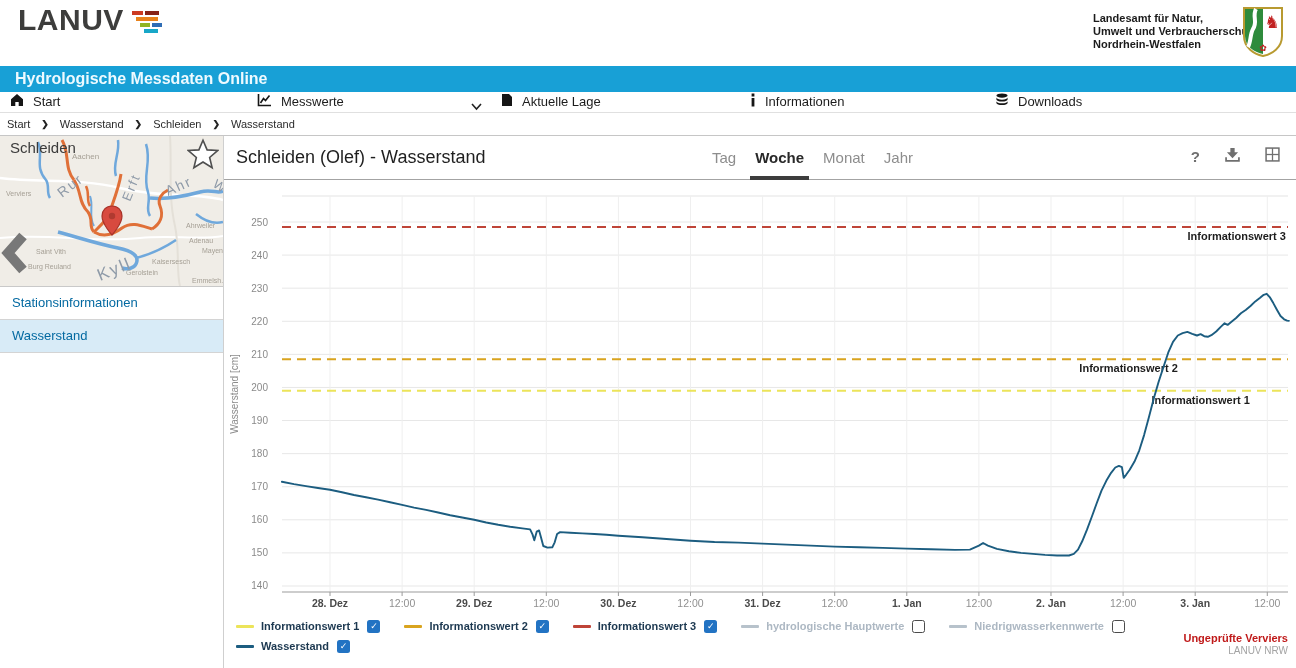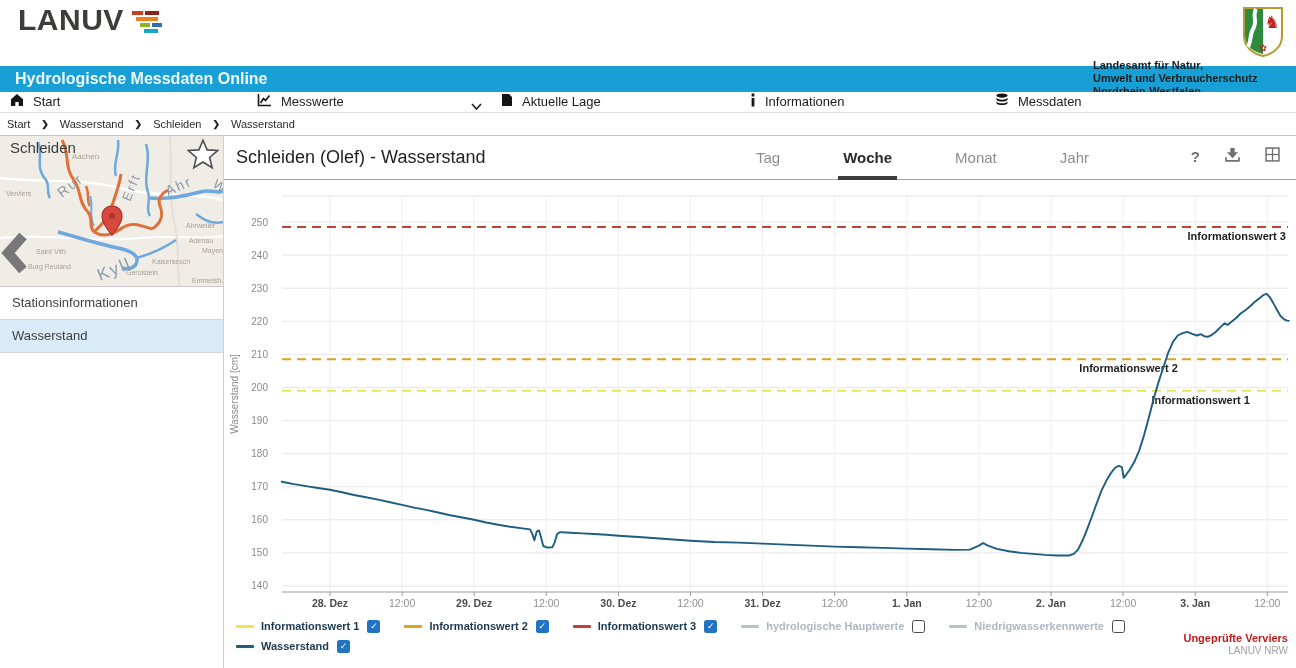--- a/index.html
+++ b/index.html
@@ -12,21 +12,21 @@
   .page { position:relative; width:1296px; height:668px; }
 
   
   .top-header { position:relative; height:66px; background:#fff; }
   .lanuv-logo { position:absolute; left:18px; top:5px; }
   .lanuv-row { display:flex; align-items:flex-start; }
   .lanuv-word { font-size:30px; font-weight:700; color:#3d3d3c; letter-spacing:.5px; line-height:30px; }
   .logo-bars { margin-left:6px; margin-top:5px; }
   .tagline { font-size:12.5px; color:#6e6e6e; line-height:12.5px; margin-top:1px; }
   .tagline .l2 { margin-left:16px; }
-  .agency { position:absolute; left:1093px; top:12px; font-size:11px; font-weight:700; color:#1b1b1b; line-height:13px;margin-top:47px; }
+  .agency { position:absolute; left:1093px; top:12px; font-size:11px; font-weight:700; color:#1b1b1b; line-height:13px; }
   .crest { position:absolute; left:1242px; top:6px; }
 
   
   .banner { height:26px; background:#18a0d6; color:#eefaff; font-size:16px; font-weight:700; line-height:26px; padding-left:15px; }
 
   
   .navbar { position:relative; height:21px; border-bottom:1px solid #e0e0e0; font-size:13px; color:#1c1c1c; background:#fff; }
   .nav-item { position:absolute; top:1px; display:flex; align-items:center; gap:9px; cursor:pointer; white-space:nowrap; }
   .nav-caret { position:absolute; left:471px; top:7px; }
 
@@ -36,29 +36,29 @@
   .bc-sep { font-weight:700; color:#232323; font-size:11px; }
 
   
   .main { display:flex; height:532px; }
   .sidebar { width:224px; min-width:224px; border-right:1px solid #cfcfcf; position:relative; background:#fff; }
   .map { position:relative; width:223px; height:150px; background:#f0ede7; overflow:hidden; cursor:grab; }
   .station-name { position:absolute; left:10px; top:3px; font-size:15px; color:#3b3b3b; z-index:3; }
   .fav-star { position:absolute; right:4px; top:2px; z-index:3; cursor:pointer; }
   .map-chevron { position:absolute; left:0; top:96px; z-index:3; cursor:pointer; }
   .side-menu { border-top:1px solid #c9c9c9; }
-  .side-item { height:33px; line-height:32px; padding-left:12px; font-size:13px; color:#404040; border-bottom:1px solid #d4d4d4; cursor:pointer; background:#fff; }
+  .side-item { height:33px; line-height:32px; padding-left:12px; font-size:13px; color:#0369a1; border-bottom:1px solid #d4d4d4; cursor:pointer; background:#fff; }
   .side-item.active { background:#d8ebf7; }
 
   
   .content { position:relative; flex:1; background:#fff; }
   .chart-header { position:relative; height:44px; border-bottom:1px solid #a3a3a3; }
   .chart-title { position:absolute; left:12px; top:11px; font-size:18px; color:#1f1f1f; }
   .tabs { position:absolute; left:488px; top:0; height:44px; display:flex; gap:19px; align-items:center; font-size:15px; }
-  .tab { position:relative; color:#8d8d8d; height:44px; line-height:44px; cursor:pointer;margin-left:44px; }
+  .tab { position:relative; color:#8d8d8d; height:44px; line-height:44px; cursor:pointer; }
   .tab.active { color:#292929; font-weight:700; }
   .tab.active::after { content:""; position:absolute; left:-5px; right:-5px; bottom:0; height:4px; background:#3d3d3d; }
   .toolbar { position:absolute; right:16px; top:11px; display:flex; gap:25px; align-items:center; }
   .help-icon { font-size:15px; color:#6f6f6f; cursor:pointer; font-weight:700; }
   .tb-icon { cursor:pointer; }
 
   .chart-wrap { position:absolute; left:0; top:44px; width:1071px; height:432px; }
 
   
   .legend { position:absolute; left:12px; top:483px; }
@@ -147,21 +147,21 @@
             <rect x="1.6" y="5" width="2.8" height="8.5" fill="#161616"></rect>
           </svg></span>
         <span>Informationen</span>
       </div>
       <div class="nav-item" style="left: 995px;">
         <span><svg width="14" height="14" viewBox="0 0 14 14">
             <ellipse cx="7" cy="2.6" rx="5.6" ry="2.1" fill="#161616"></ellipse>
             <path d="M1.4,4.6 a5.6,2.1 0 0 0 11.2,0 v1.8 a5.6,2.1 0 0 1 -11.2,0 z" fill="#161616"></path>
             <path d="M1.4,8.2 a5.6,2.1 0 0 0 11.2,0 v1.8 a5.6,2.1 0 0 1 -11.2,0 z" fill="#161616"></path>
           </svg></span>
-        <span>Messdaten</span>
+        <span>Downloads</span>
       </div>
     </div>
 
   <div class="breadcrumb" id="breadcrumb">
       <span class="bc-item">Start</span>
       <span class="bc-sep" style="font-size: 9px;">❯</span>
       <span class="bc-item">Wasserstand</span>
       <span class="bc-sep" style="font-size: 9px;">❯</span>
       <span class="bc-item">Schleiden</span>
       <span class="bc-sep" style="font-size: 9px;">❯</span>

